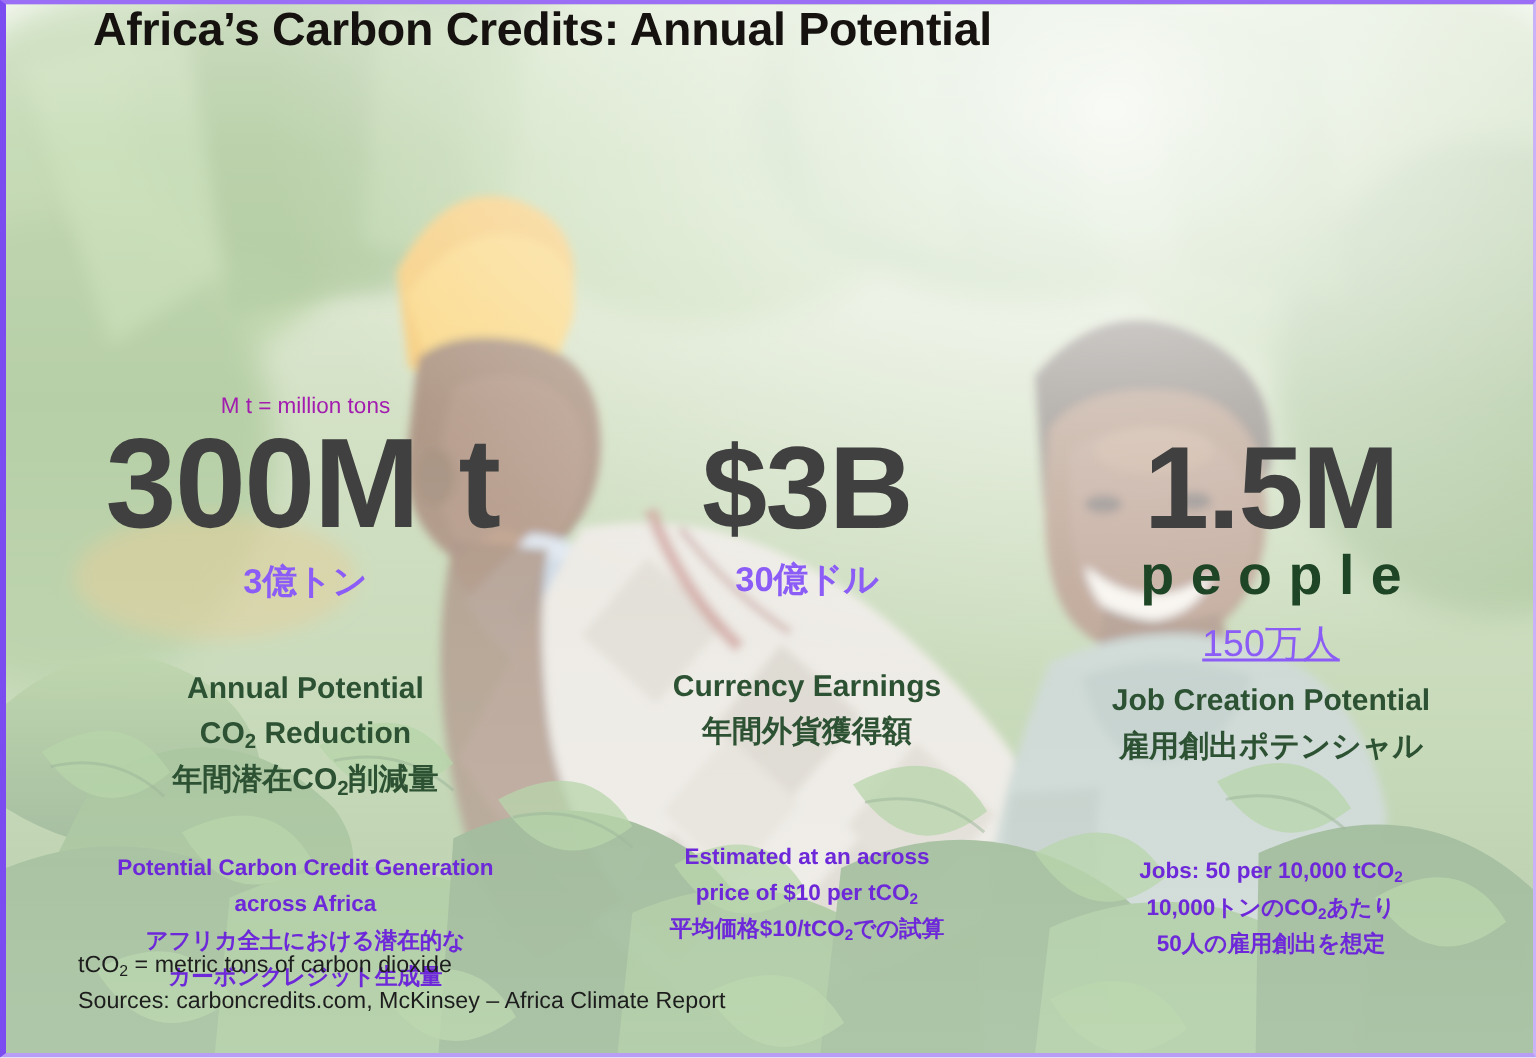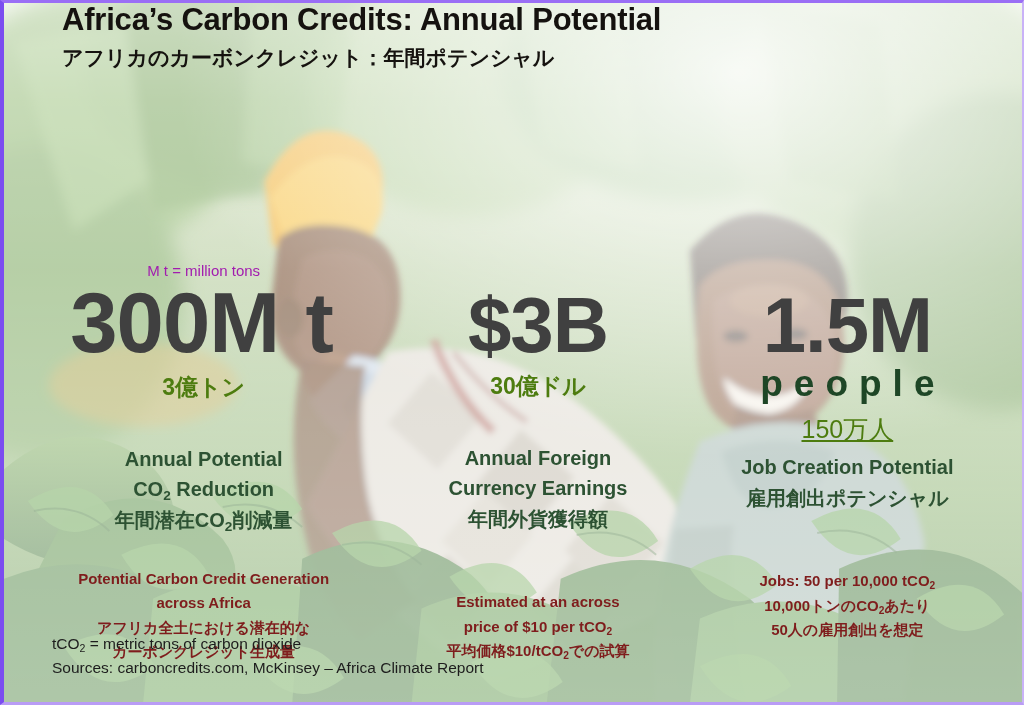--- a/index.html
+++ b/index.html
@@ -66,33 +66,33 @@
   .bignum.n2{font-size:78px;letter-spacing:-1px;}
   .bignum.n3{font-size:78px;letter-spacing:-1px;}
 
   .bigsub{
     color:#1e4626;font-weight:bold;font-size:37px;
     letter-spacing:11px;line-height:1.0;margin-top:2px;
     padding-left:11px;white-space:nowrap;
   }
 
   .numja{
-    color:#4d7c0f;font-weight:bold;font-size:23px;
+    color:#8b5cf6;font-weight:bold;font-size:23px;
     margin-top:10px;line-height:1.2;white-space:nowrap;
   }
   .numja.big{font-size:25px;font-weight:normal;margin-top:12px;text-decoration:underline;}
 
   .labels{margin-top:42px;}
   .labels div{
     color:#2d5233;font-weight:bold;font-size:20px;
     line-height:1.52;white-space:nowrap;
   }
 
   .sublabels div{
-    color:#7f1d1d;font-weight:bold;font-size:15px;
+    color:#6d28d9;font-weight:bold;font-size:15px;
     line-height:1.62;white-space:nowrap;
   }
 
   sub{font-size:.68em;line-height:0;vertical-align:-.28em;}
 
   
   .footer{position:absolute;left:48px;bottom:22px;}
   .footer div{
     font-size:15.5px;color:#1d1d1d;font-weight:normal;
     line-height:1.55;white-space:nowrap;
@@ -245,21 +245,20 @@
 
       <rect width="1024" height="705" fill="url(#glow)"></rect>
     </svg>
   </div>
   <div id="wash"></div>
 
   <div id="content">
 
     <div class="hdr">
       <div class="hdr-en">Africa’s Carbon Credits: Annual Potential</div>
-      <div class="hdr-ja">アフリカのカーボンクレジット：年間ポテンシャル</div>
     </div>
 
     <div class="cols">
 
       <div class="col col-1">
         <div class="micro-note">M t = million tons</div>
         <div class="bignum n1"><span>300M</span><span class="sp"> t</span></div>
         <div class="numja">3億トン</div>
         <div class="labels">
           <div>Annual Potential</div>
@@ -272,21 +271,20 @@
           <div>アフリカ全土における潜在的な</div>
           <div>カーボンクレジット生成量</div>
         </div>
       </div>
 
       <div class="col col-2">
         <div class="micro-note blank">&nbsp;</div>
         <div class="bignum n2" style="margin-top:6px">$3B</div>
         <div class="numja">30億ドル</div>
         <div class="labels">
-          <div>Annual Foreign</div>
           <div>Currency Earnings</div>
           <div>年間外貨獲得額</div>
         </div>
         <div class="sublabels" style="margin-top:56px">
           <div>Estimated at an across</div>
           <div>price of $10 per tCO<sub>2</sub></div>
           <div>平均価格$10/tCO<sub>2</sub>での試算</div>
         </div>
       </div>
 

